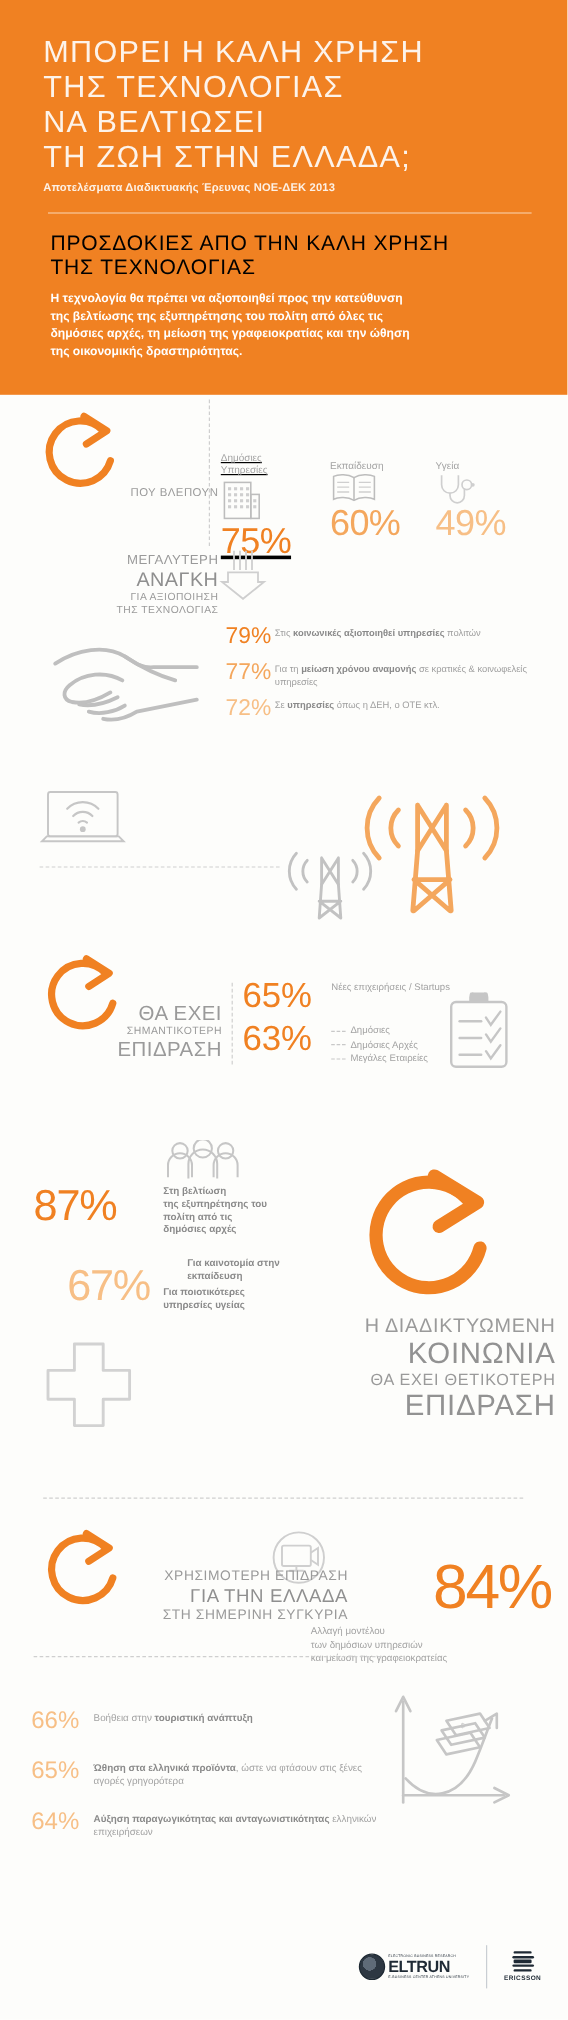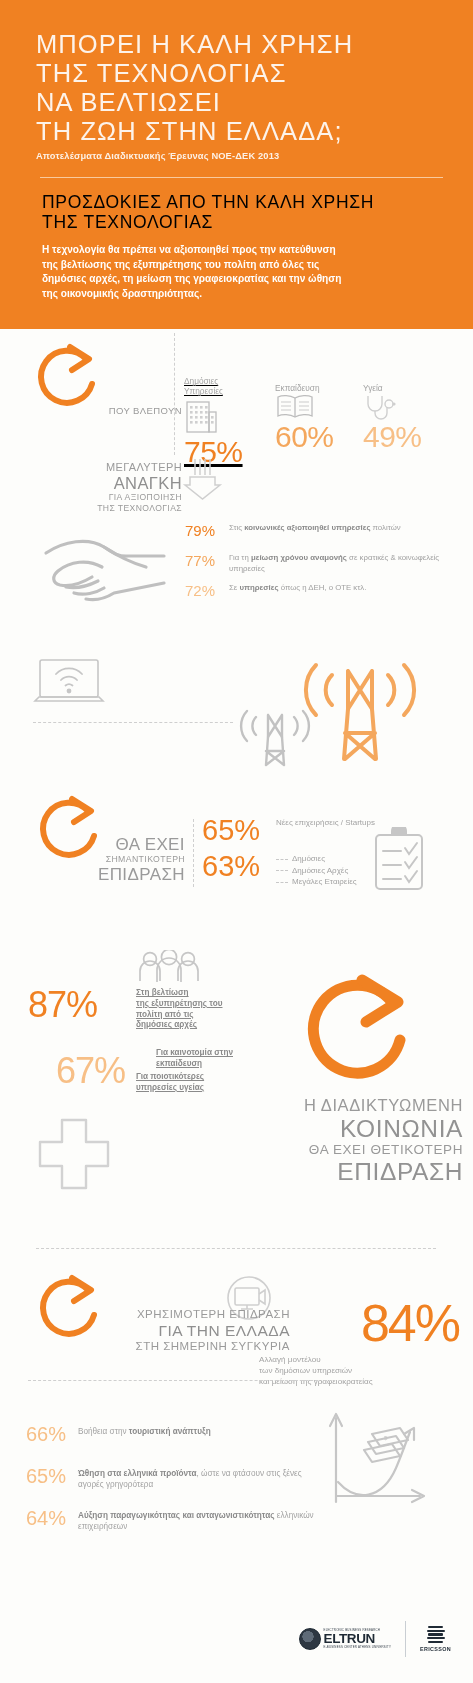--- a/index.html
+++ b/index.html
@@ -100,22 +100,22 @@
   .pc-item .pc-cap{
     font-size:8.3px; color:#a3a3a3; line-height:10px;
     font-weight:300; white-space:pre-line;
   }
   .pc-big{font-size:30px; font-weight:300; line-height:32px; letter-spacing:-.5px;}
 
   
   .b2{position:relative; height:120px;}
   .row2{position:absolute; left:185px;}
   .row2 .num{
-    font-size:15px; font-weight:300; line-height:20px;
-    display:inline-block; width:44px; vertical-align:top;
+    font-size:19px; font-weight:300; line-height:20px;
+    display:inline-block; width:44px; vertical-align:top;text-align:center;
   }
   .row2 .txt{
     display:inline-block; font-size:7.8px; line-height:10.2px;
     color:#a0a0a0; vertical-align:top; padding-top:2px; width:220px;
   }
   .row2 .txt b{color:#8a8a8a; font-weight:700;}
 
   
   .b3{position:relative; height:150px;}
 
@@ -134,21 +134,21 @@
   .leg{position:absolute; font-size:8px; color:#a3a3a3; line-height:11.5px; font-weight:300;}
   .leg i{
     display:inline-block; width:12px; border-top:1px dashed #c8c8c8;
     vertical-align:middle; margin-right:4px;
   }
 
   
   .b5{position:relative; height:290px;}
   .b5-num{position:absolute; font-size:36px; font-weight:300; line-height:38px; letter-spacing:-1px;}
   .b5-txt{position:absolute; font-size:8.2px; line-height:10.6px; color:#a5a5a5; font-weight:300; white-space:pre-line;}
-  .b5-txt b{color:#8a8a8a; font-weight:700;text-decoration:underline;}
+  .b5-txt b{color:#8a8a8a; font-weight:700;}
   .soc{
     position:absolute; right:10px; text-align:right;
     color:#9a9a9a; font-weight:300; letter-spacing:.6px;
   }
   .soc .s1{font-size:16.5px; line-height:19px;}
   .soc .s2{font-size:24.5px; line-height:27px; color:#929292;}
   .soc .s3{font-size:13.5px; line-height:16px;}
   .soc .s4{font-size:24.5px; line-height:27px; color:#929292;}
 
   

